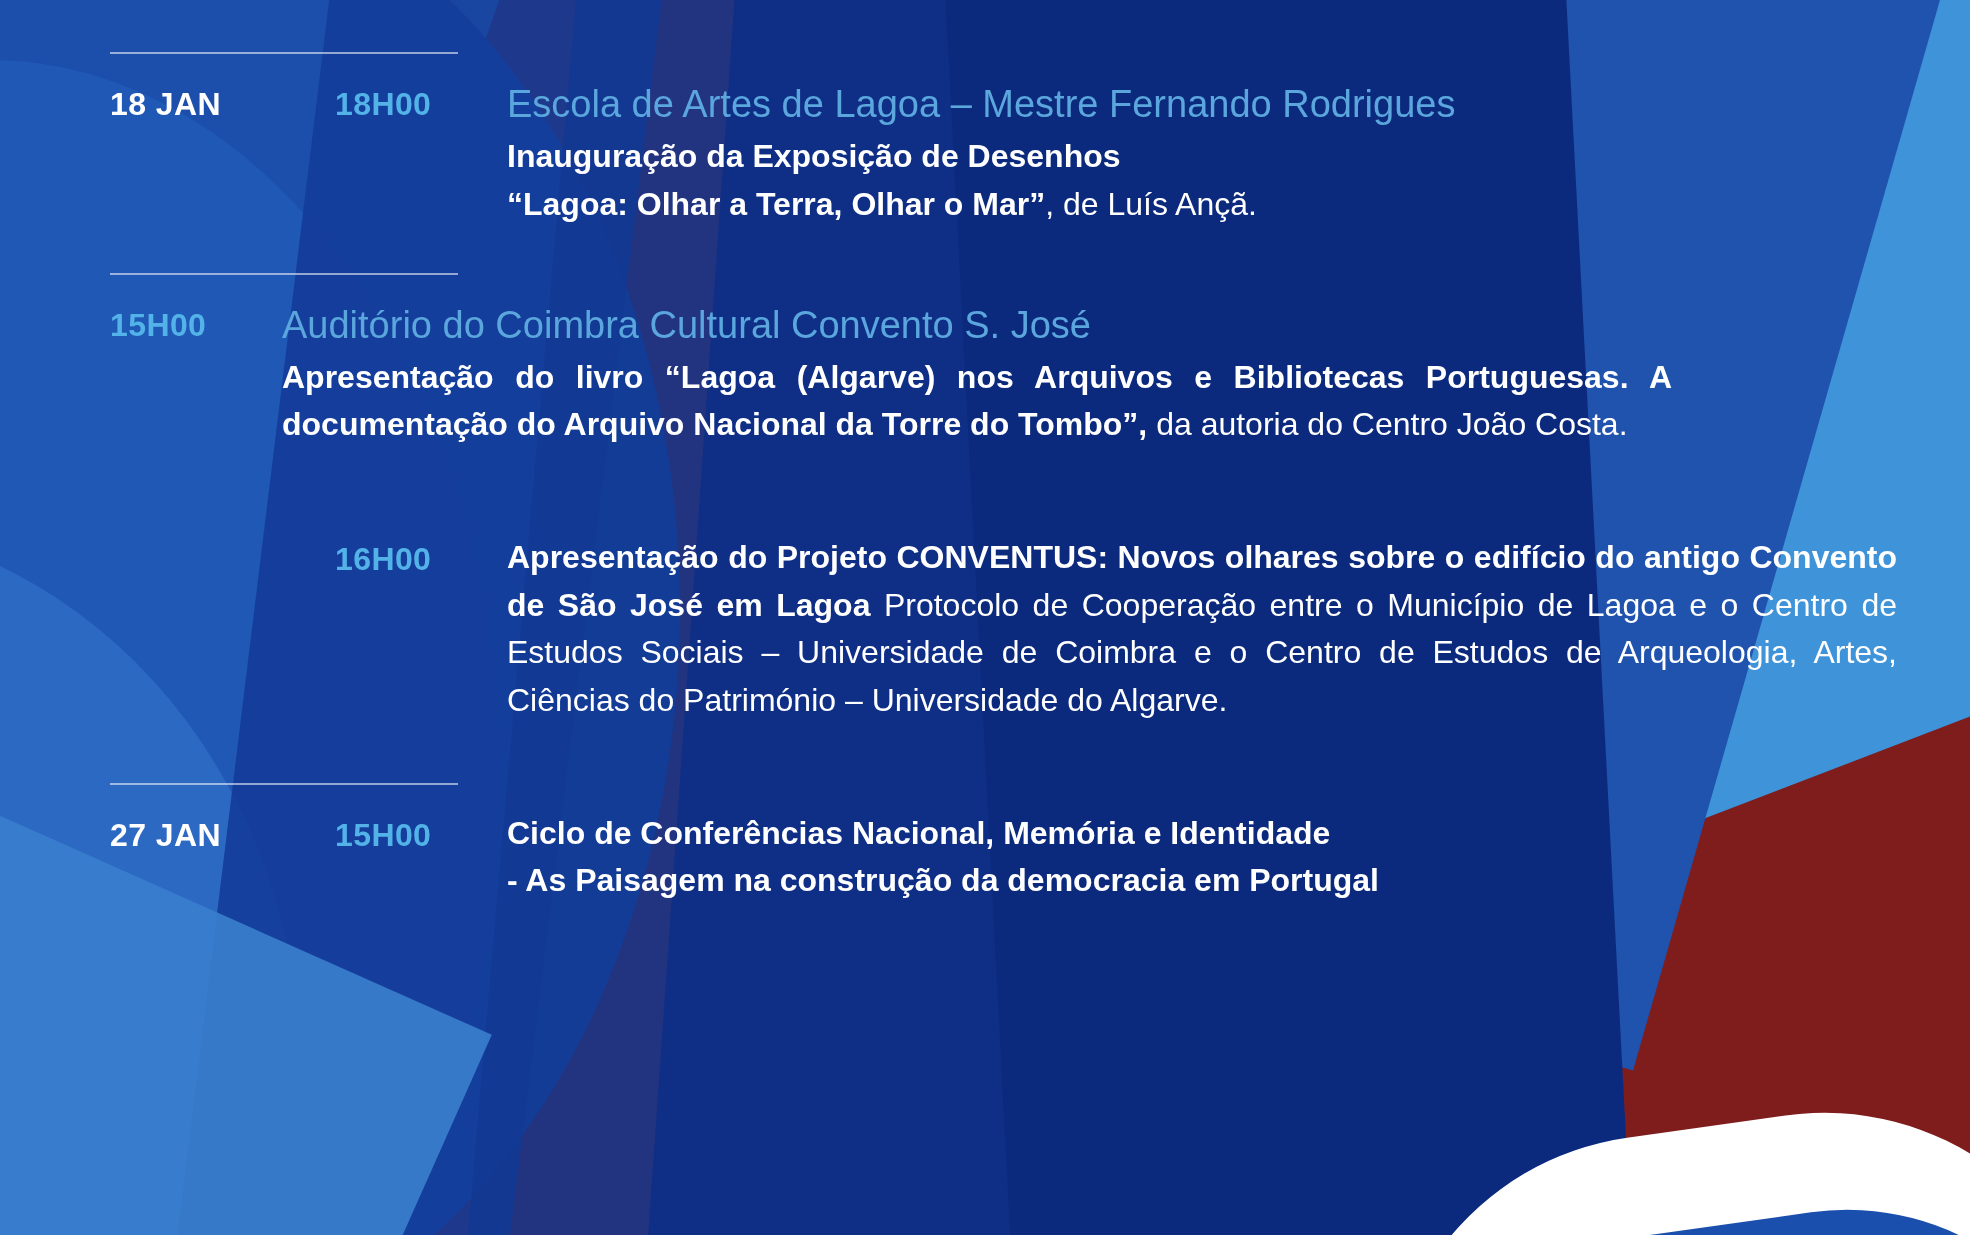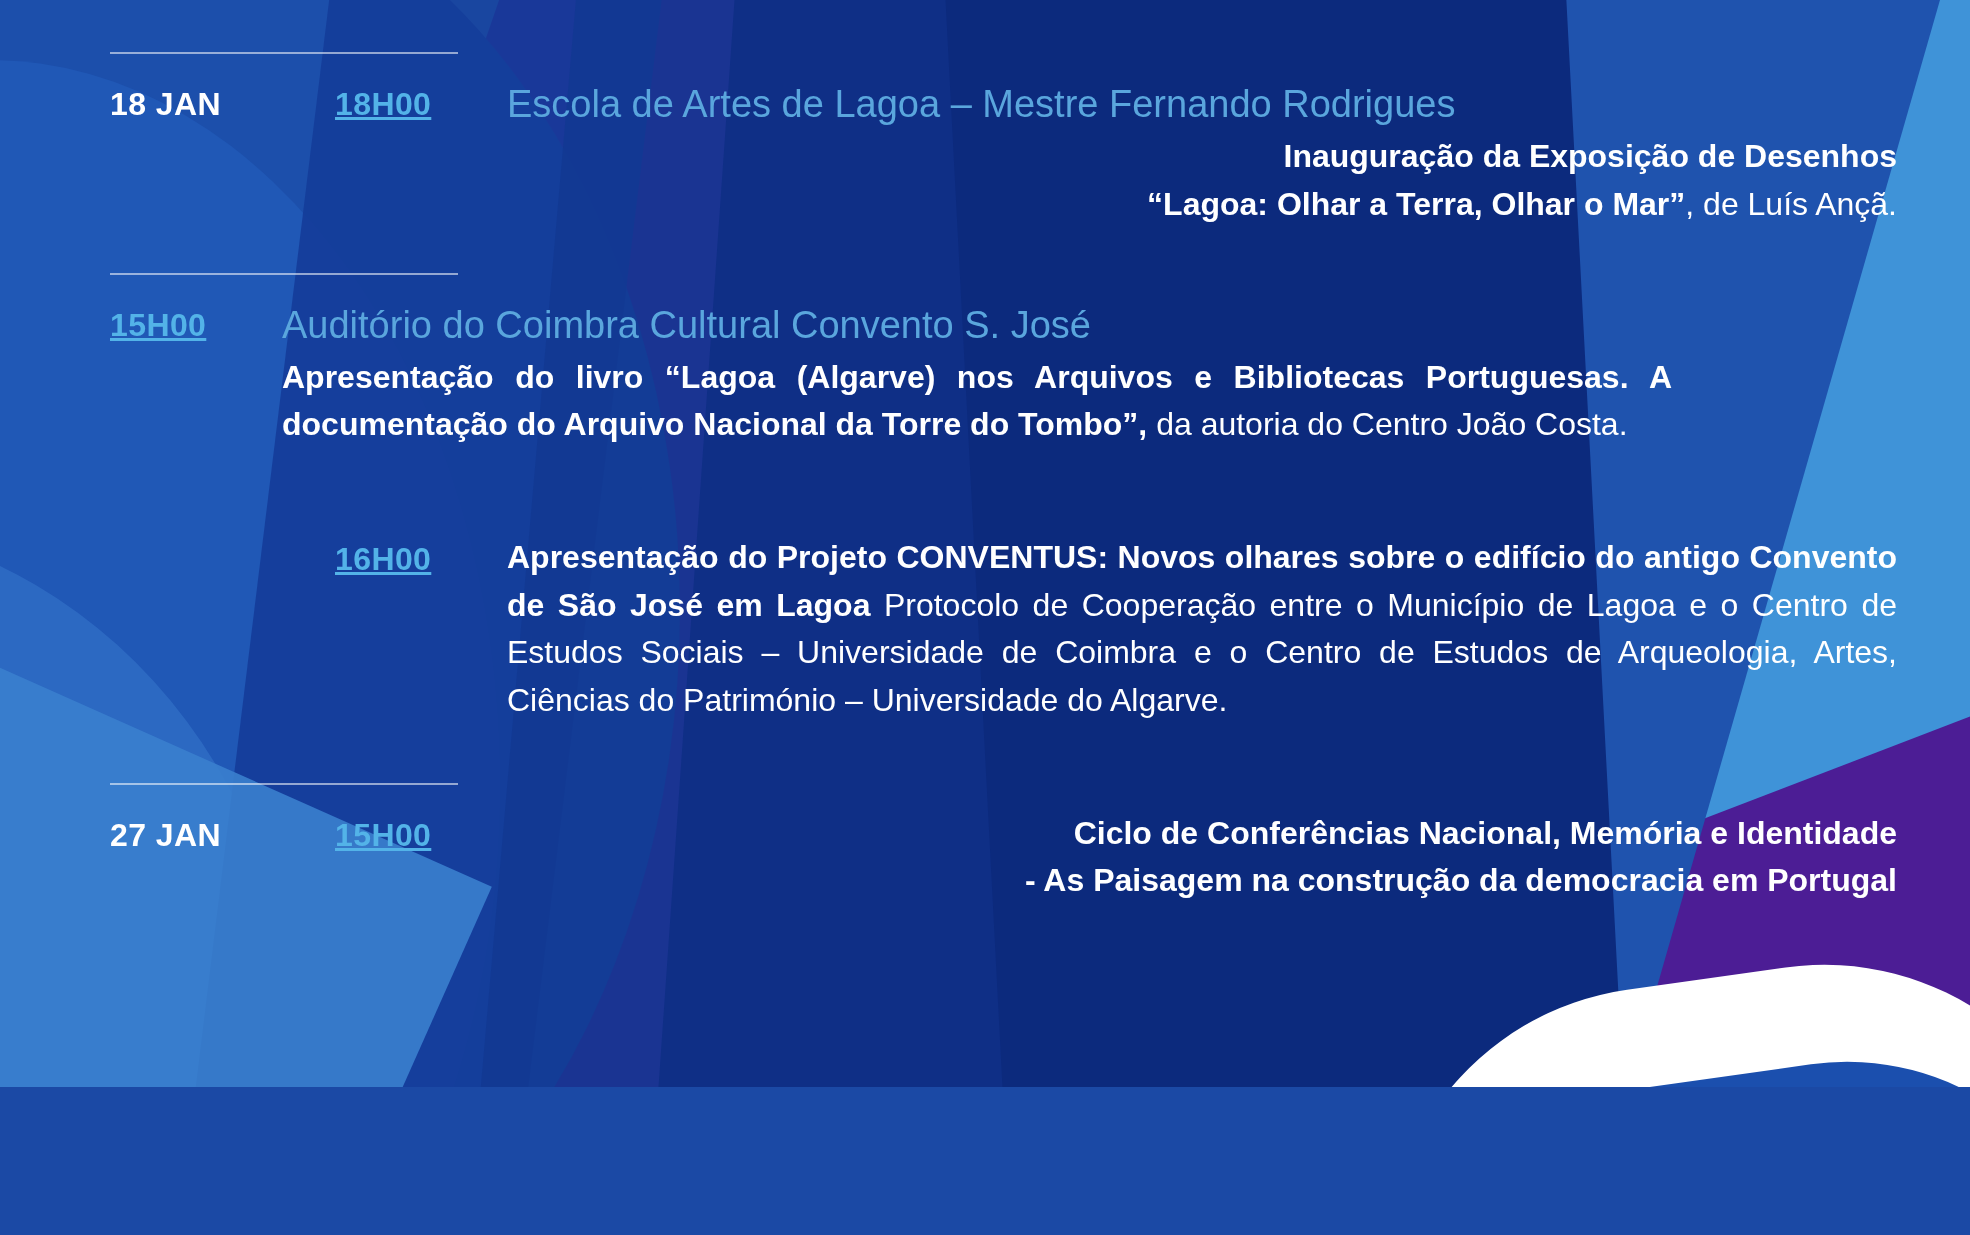--- a/index.html
+++ b/index.html
@@ -10,23 +10,23 @@
     width: 1970px;
     height: 1235px;
     overflow: hidden;
     font-family: "Liberation Sans", sans-serif;
     background: #1b49a5;
   }
 
   .poster {
     position: relative;
     width: 1970px;
-    height: 1087px;
+    height: 1235px;
     overflow: hidden;
-    background: #4c1d95;
+    background: #7f1d1d;
   }
 
   
   .bg-layer {
     position: absolute;
     inset: 0;
     overflow: hidden;
   }
 
   .shape {
@@ -189,21 +189,20 @@
   }
 
   .col-time {
     width: 172px;
     flex: 0 0 172px;
     color: #53b3e8;
     font-weight: bold;
     font-size: 32px;
     letter-spacing: .4px;
     padding-top: 12px;
-    text-decoration: underline;
   }
 
   .col-body {
     flex: 1 1 auto;
     max-width: 1390px;
     padding-top: 5px;
   }
 
   .venue {
     color: #5aa6dd;
@@ -213,21 +212,21 @@
   }
 
   .desc {
     color: #ffffff;
     font-size: 32px;
     line-height: 1.49;
     text-align: justify;
     text-justify: inter-word;
   }
   .desc.no-justify {
-    text-align: right;
+    text-align: left;
   }
   .desc b {
     font-weight: bold;
   }
   .spacer-40 { height: 44px; }
   .spacer-62 { height: 58px; }
   .top-offset { height: 52px; }
 </style>
 </head>
 <body>

